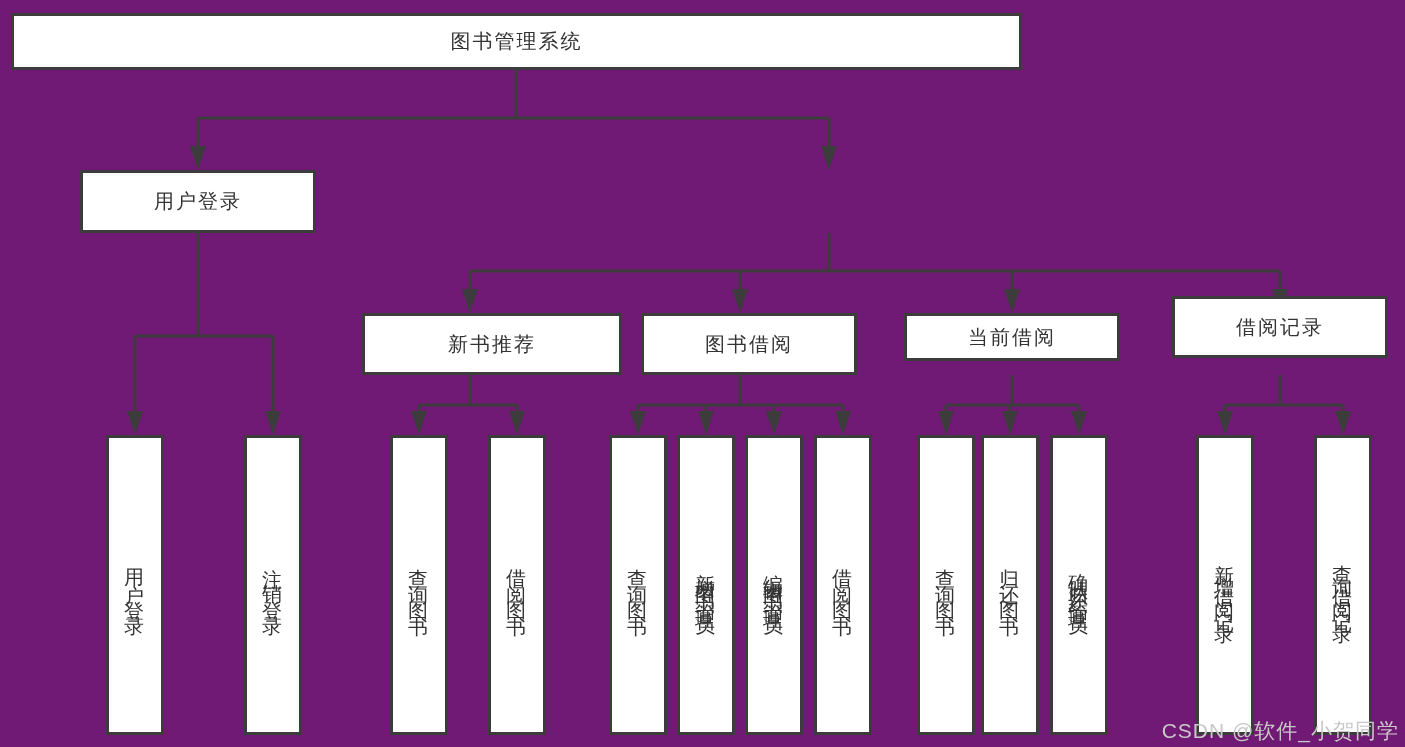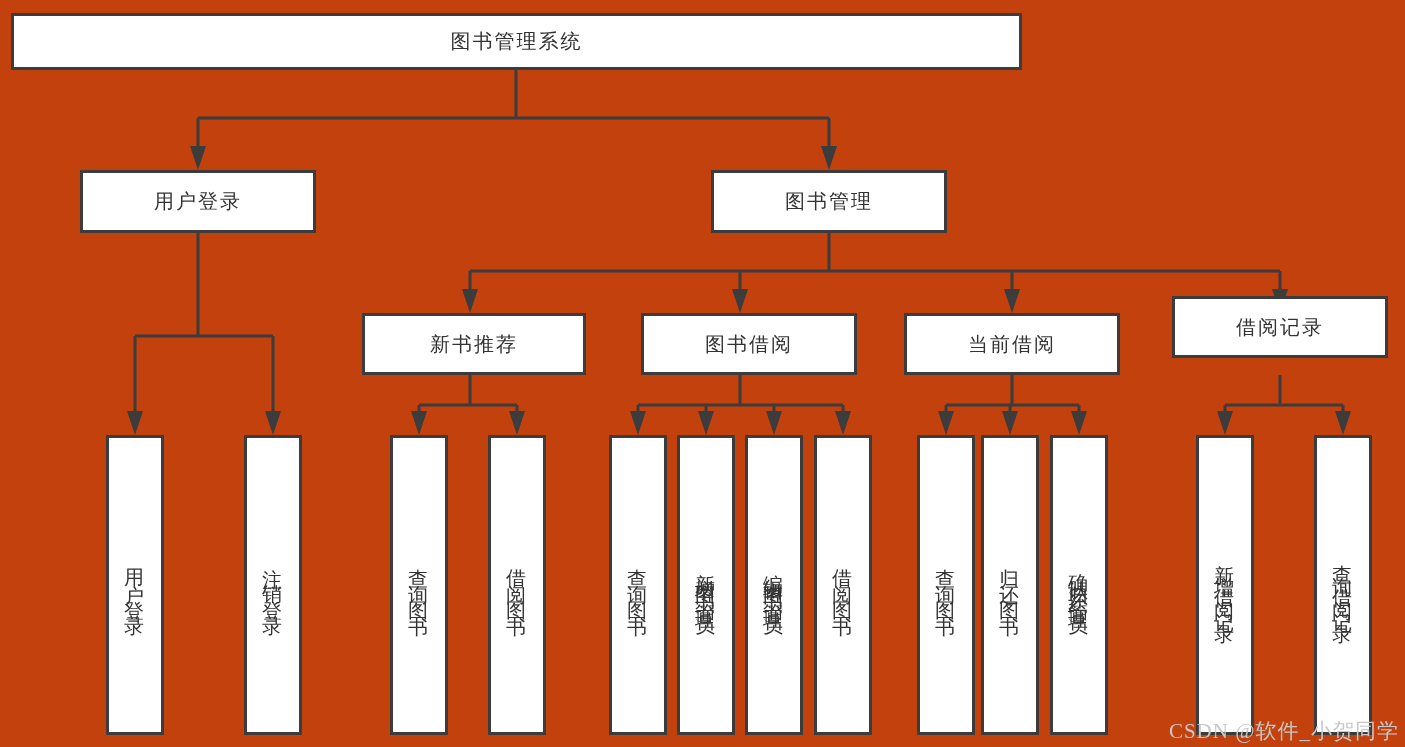--- a/index.html
+++ b/index.html
@@ -1,21 +1,21 @@
 <!DOCTYPE html>
 <html><head>
 <meta charset="utf-8">
 <style>
   html, body { margin: 0; padding: 0; background: #ffffff; }
   #stage {
     position: relative;
     width: 1405px;
     height: 747px;
-    background: #c2410c;
-    font-family: Liberation Serif, serif;
+    background: #701a75;
+    font-family: Liberation Sans, sans-serif;
     overflow: hidden;
   }
   #connectors {
     position: absolute;
     left: 0; top: 0;
     width: 1405px; height: 747px;
     pointer-events: none;
   }
   .box {
     position: absolute;
@@ -96,31 +96,28 @@
     </g>
   </svg>
 
   <div class="box" style="left:11px; top:13px; width:1011px; height:57px;">
     <span class="hlabel">图书管理系统</span>
   </div>
 
   <div class="box" style="left:80px; top:170px; width:236px; height:63px;">
     <span class="hlabel">用户登录</span>
   </div>
-  <div class="box" style="left:711px; top:170px; width:236px; height:63px;">
-    <span class="hlabel">图书管理</span>
-  </div>
 
-  <div class="box" style="left:362px; top:313px; width:224px; height:62px;">
+  <div class="box" style="left:362px; top:313px; width:260px; height:62px;">
     <span class="hlabel">新书推荐</span>
   </div>
   <div class="box" style="left:632px; top:313px; width:216px; height:62px;margin-left:9px;">
     <span class="hlabel">图书借阅</span>
   </div>
-  <div class="box" style="left:904px; top:313px; width:216px; height:62px;">
+  <div class="box" style="left:904px; top:313px; width:216px; height:48px;">
     <span class="hlabel">当前借阅</span>
   </div>
   <div class="box" style="left:1172px; top:296px; width:216px; height:62px;">
     <span class="hlabel">借阅记录</span>
   </div>
 
   <div class="box" style="left:106px; top:435px; width:58px; height:300px;">
     <span class="vlabel vshort">用户登录</span>
   </div>
   <div class="box" style="left:244px; top:435px; width:58px; height:300px;">

